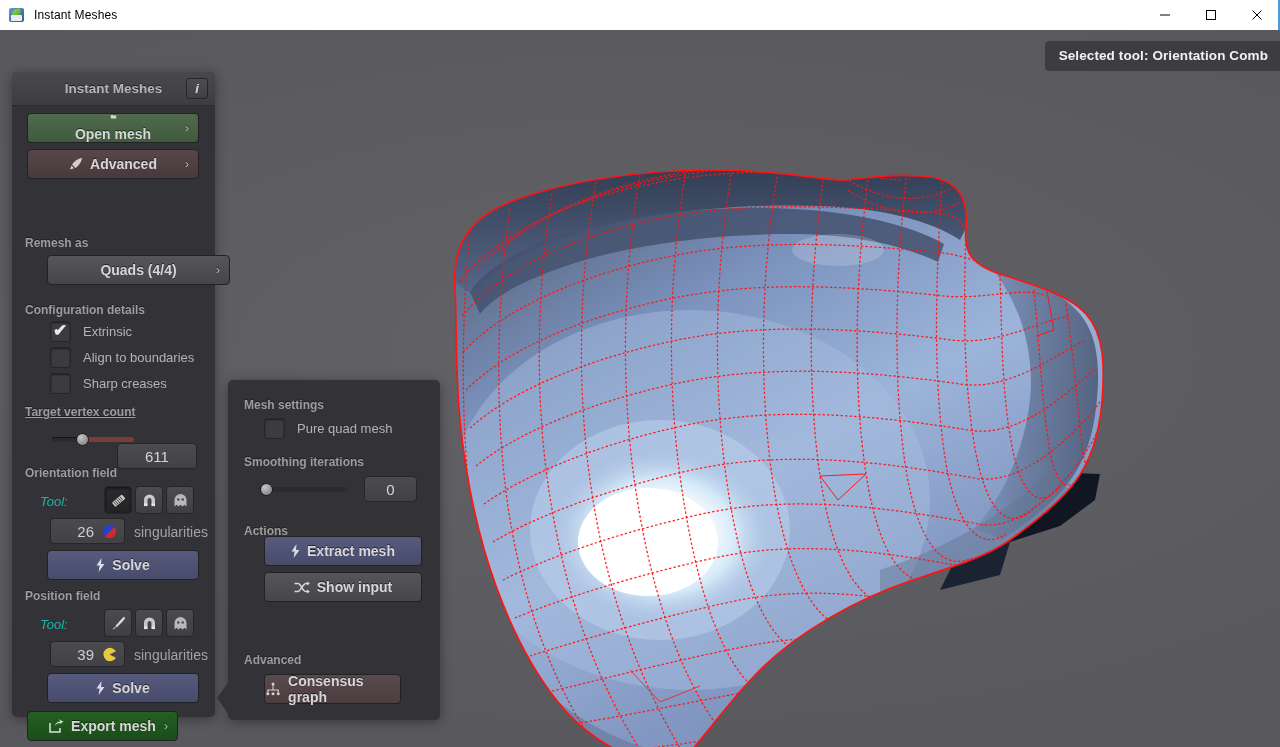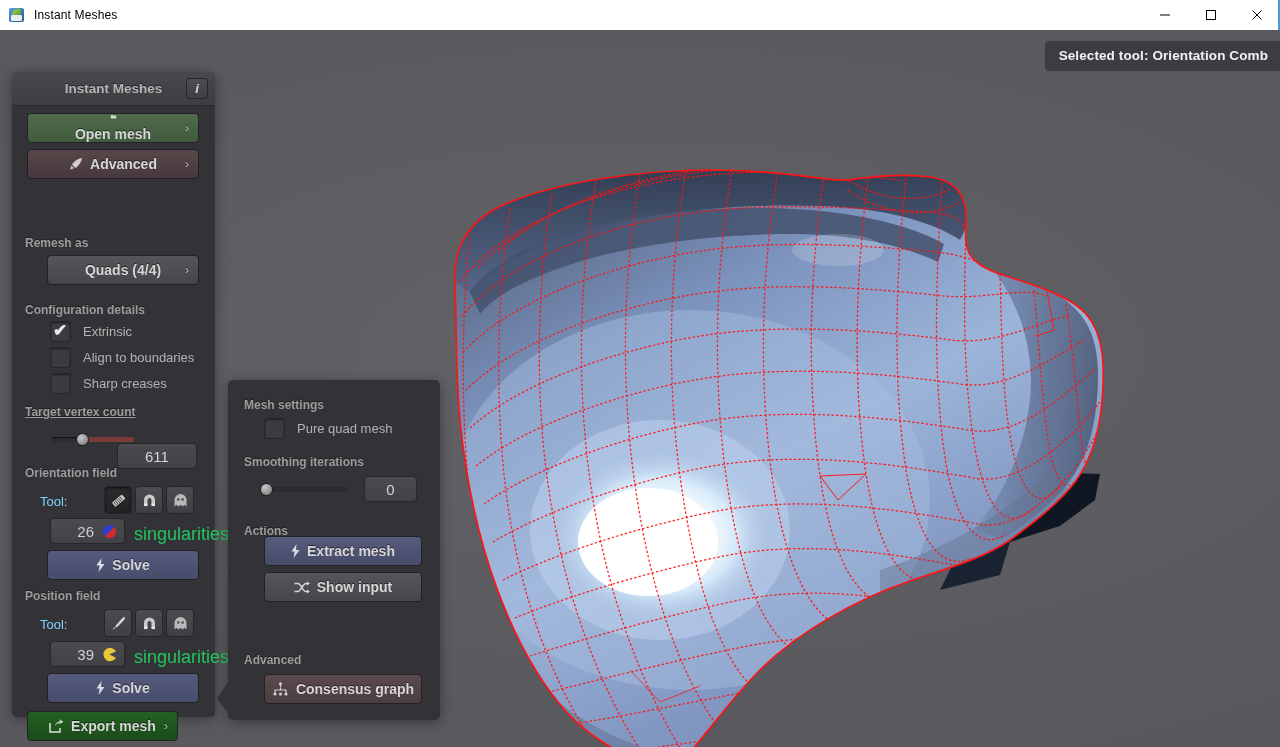--- a/index.html
+++ b/index.html
@@ -201,24 +201,24 @@
 
   
   .sing-box {
     position: absolute; height: 26px; border-radius: 4px;
     background: linear-gradient(180deg, #4a4a4f 0%, #414146 100%);
     border: 1px solid #26262a;
     display: flex; align-items: center; justify-content: flex-end;
     padding-right: 7px; gap: 8px;
     font-size: 15px; color: #cfcfcf;
   }
-  .sing-label { font-size: 18px; color: #22c55e; position: absolute; }
-
-  
-  .tool-label { position: absolute; font-size: 13px; color: #7dd3fc; }
+  .sing-label { font-size: 14px; color: #a3a3a3; position: absolute; }
+
+  
+  .tool-label { position: absolute; font-size: 13px; color: #14b8a6; font-style: italic; }
 
   
   #settings-panel {
     left: 228px; top: 350px; width: 212px; height: 340px;
   }
   #panel-notch {
     position: absolute; left: -11px; top: 301px; width: 12px; height: 34px;
     overflow: hidden;
   }
   #panel-notch::before {
@@ -419,21 +419,21 @@
       <div class="wbtn-wide btn-brown" style="left:15px; top:43px; width:172px;">
         <svg width="14" height="14" viewBox="0 0 14 14">
           <path d="M13,1 C9,1.5 5,4.5 3,7.5 L6.5,11 C9.5,9 12.5,5 13,1 Z
                    M2.5,8.5 L1,12.5 L5,11.2 Z" fill="#d4cdcd"></path>
         </svg>
         <span>Advanced</span>
         <span class="chev">›</span>
       </div>
 
       <div class="grp-label" style="position:absolute; left:13px; top:130px;">Remesh as</div>
-      <div class="wbtn-wide btn-grey" style="left:35px; top:149px; width:152px;align-items:center;">
+      <div class="wbtn-wide btn-grey" style="left:35px; top:149px; width:183px;align-items:center;">
         <span>Quads (4/4)</span>
         <span class="chev">›</span>
       </div>
 
       <div class="grp-label" style="position:absolute; left:13px; top:197px;">Configuration details</div>
 
       <div class="cbrow" style="left:38px; top:215px;">
         <div class="cbox checked"></div>
         <div class="cblabel">Extrinsic</div>
       </div>
@@ -598,21 +598,21 @@
         </g>
         <path d="M13,0.6 L15.8,2.5 L13,4.4 Z" fill="#d8d8d8"></path>
         <path d="M13,8.6 L15.8,10.5 L13,12.4 Z" fill="#d8d8d8"></path>
       </svg>
       <span>Show input</span>
     </div>
 
 
     <div class="grp-label" style="position:absolute; left:16px; top:273px;">Advanced</div>
 
-    <div class="wbtn-wide btn-brown2" style="left:36px; top:294px; width:158px;">
+    <div class="wbtn-wide btn-brown2" style="left:36px; top:294px; width:137px;">
       <svg width="17" height="14" viewBox="0 0 17 14">
         <g stroke="#d4cdcd" stroke-width="1.2" fill="none">
           <path d="M8.5,2.5 L8.5,5.5"></path>
           <path d="M3,11 L3,8 L14,8 L14,11"></path>
           <path d="M8.5,5.5 L8.5,8"></path>
         </g>
         <circle cx="8.5" cy="1.8" r="1.6" fill="#d4cdcd"></circle>
         <circle cx="3" cy="12" r="1.6" fill="#d4cdcd"></circle>
         <circle cx="8.5" cy="12" r="1.6" fill="#d4cdcd"></circle>
         <circle cx="14" cy="12" r="1.6" fill="#d4cdcd"></circle>

